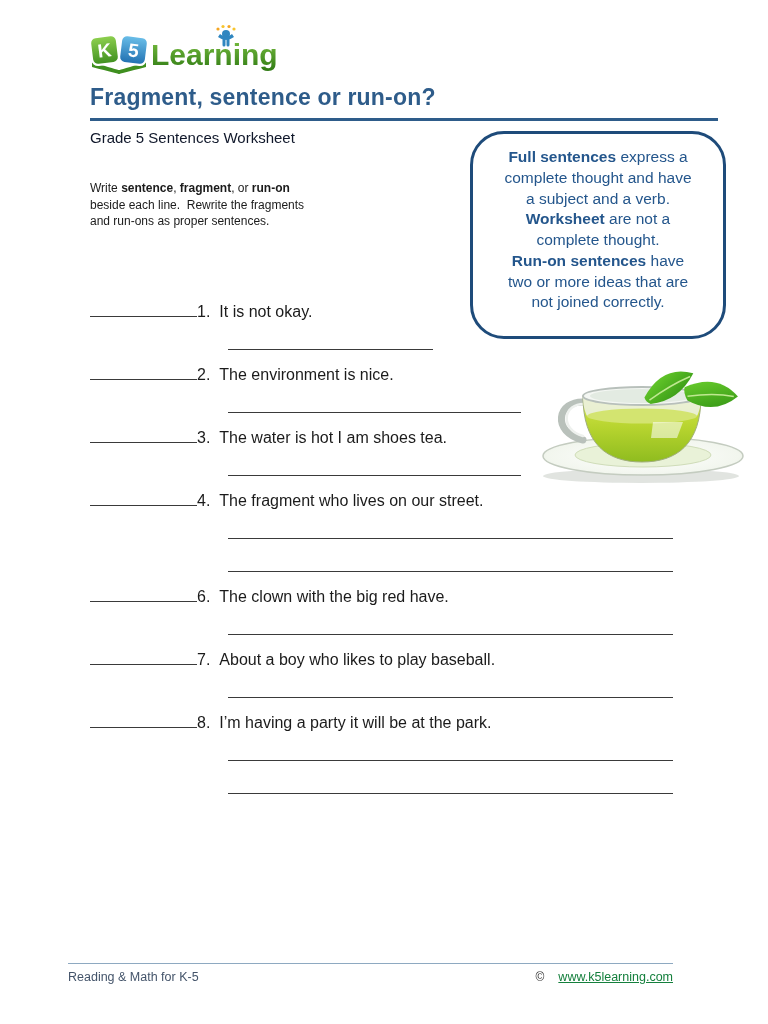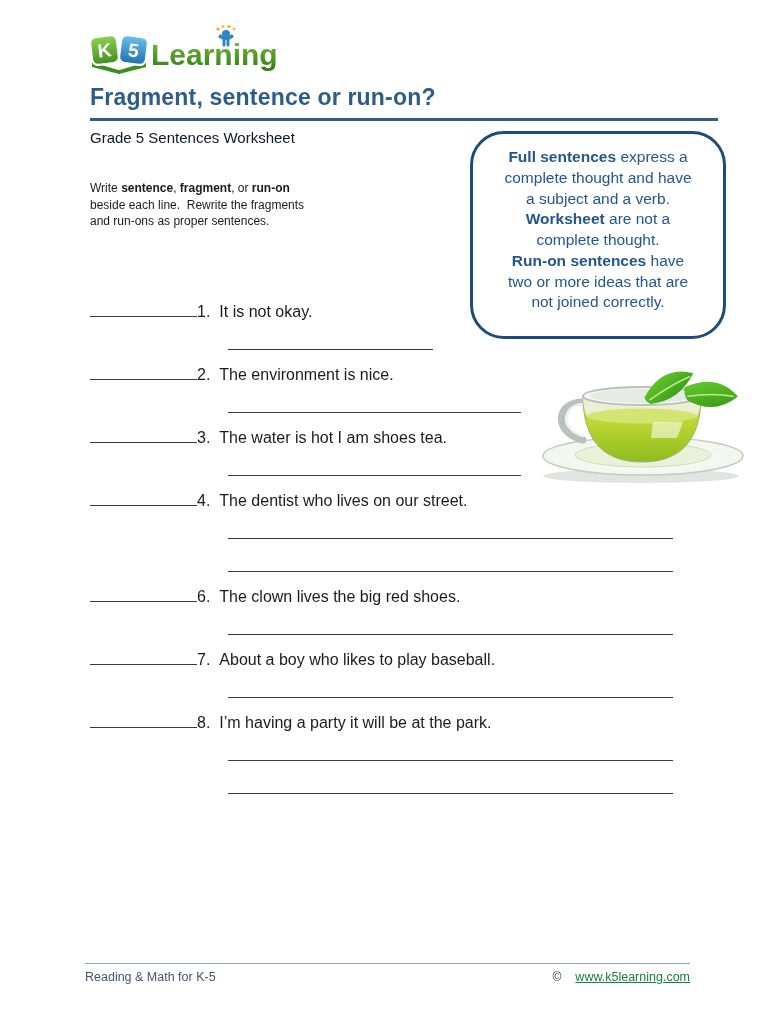--- a/index.html
+++ b/index.html
@@ -58,21 +58,21 @@
     display:inline-block;height:18px;width:445px;
     border-bottom:1.5px solid #3a3a3a;
   }
   .item:nth-of-type(1) .answer-line{width:205px;}
   .item:nth-of-type(2) .answer-line{width:293px;}
   .item:nth-of-type(3) .answer-line{width:293px;}
   
   .teacup{position:absolute;left:523px;top:360px;width:240px;height:128px;}
   
   .footer{
-    position:absolute;left:85px;top:963px;width:605px;
+    position:absolute;left:68px;top:963px;width:605px;
     border-top:1.5px solid #8ea9c1;
     padding-top:6px;
     display:flex;justify-content:space-between;align-items:flex-start;
     font-size:12.5px;color:#44546a;
   }
   .footer-right{display:flex;align-items:center;gap:14px;}
   .copyright-symbol{color:#333;font-size:12px;}
   .footer-link{color:#15803d;text-decoration:underline;}
 </style>
 </head>
@@ -147,28 +147,28 @@
       </div>
       <div class="item">
         <div class="q-row"><span class="blank"></span><span class="num">2.</span><span class="sentence">The environment is nice.</span></div>
         <div class="a-row"><span class="answer-line"></span></div>
       </div>
       <div class="item">
         <div class="q-row"><span class="blank"></span><span class="num">3.</span><span class="sentence">The water is hot I am shoes tea.</span></div>
         <div class="a-row"><span class="answer-line"></span></div>
       </div>
       <div class="item">
-        <div class="q-row"><span class="blank"></span><span class="num">4.</span><span class="sentence">The dentist who lives on our street.</span></div>
-        <div class="a-row"><span class="answer-line"></span></div>
-      </div>
-      <div class="item">
-        <div class="a-row"><span class="answer-line"></span></div>
-      </div>
-      <div class="item">
-        <div class="q-row"><span class="blank"></span><span class="num">6.</span><span class="sentence">The clown lives the big red shoes.</span></div>
+        <div class="q-row"><span class="blank"></span><span class="num">4.</span><span class="sentence">The fragment who lives on our street.</span></div>
+        <div class="a-row"><span class="answer-line"></span></div>
+      </div>
+      <div class="item">
+        <div class="a-row"><span class="answer-line"></span></div>
+      </div>
+      <div class="item">
+        <div class="q-row"><span class="blank"></span><span class="num">6.</span><span class="sentence">The clown with the big red have.</span></div>
         <div class="a-row"><span class="answer-line"></span></div>
       </div>
       <div class="item">
         <div class="q-row"><span class="blank"></span><span class="num">7.</span><span class="sentence">About a boy who likes to play baseball.</span></div>
         <div class="a-row"><span class="answer-line"></span></div>
       </div>
       <div class="item">
         <div class="q-row"><span class="blank"></span><span class="num">8.</span><span class="sentence">I’m having a party it will be at the park.</span></div>
         <div class="a-row"><span class="answer-line"></span></div>
       </div>

